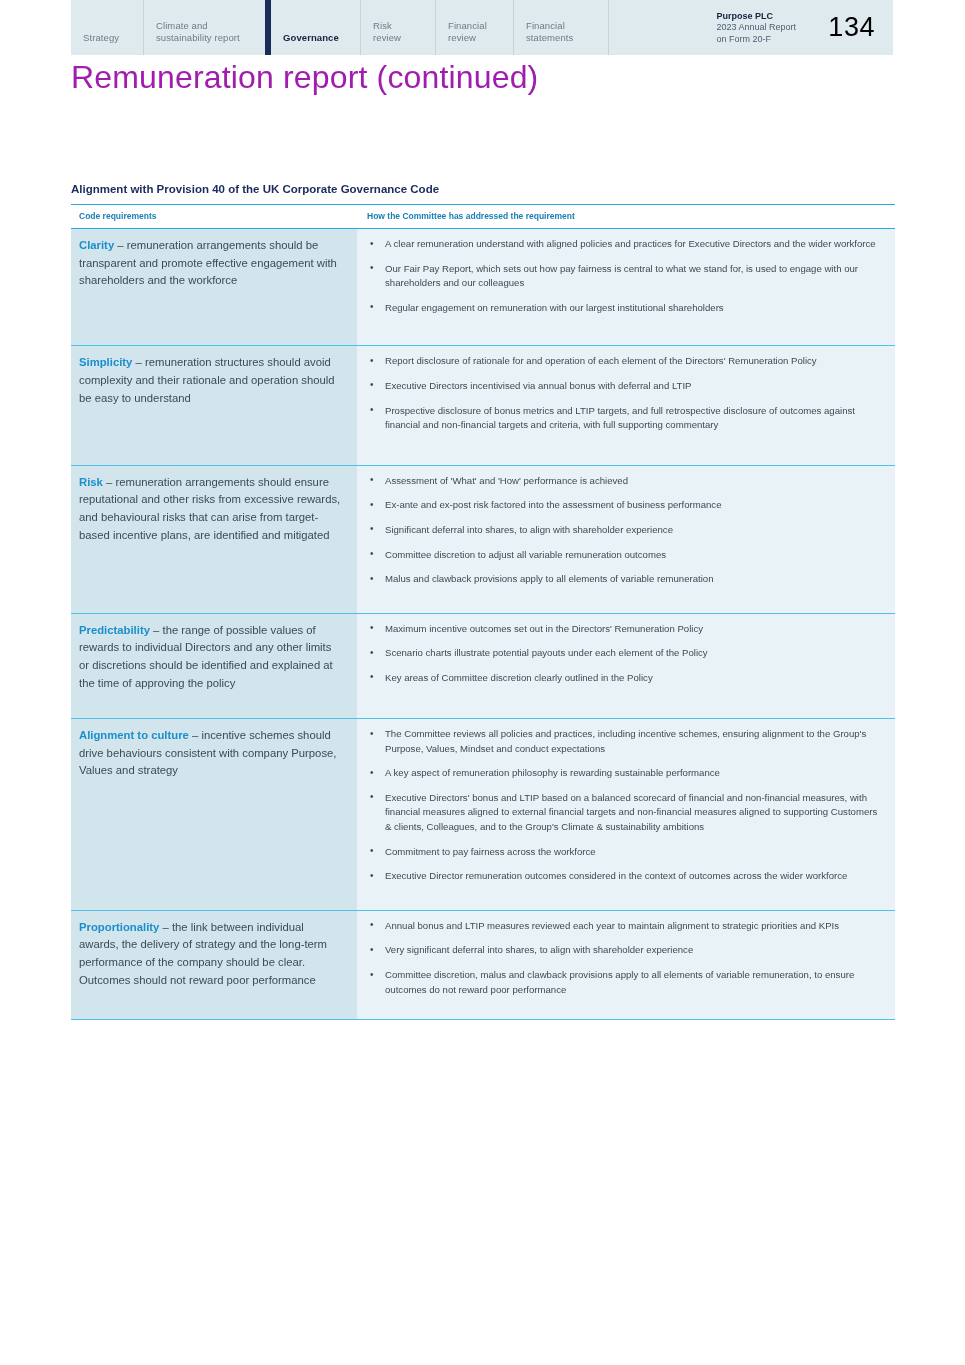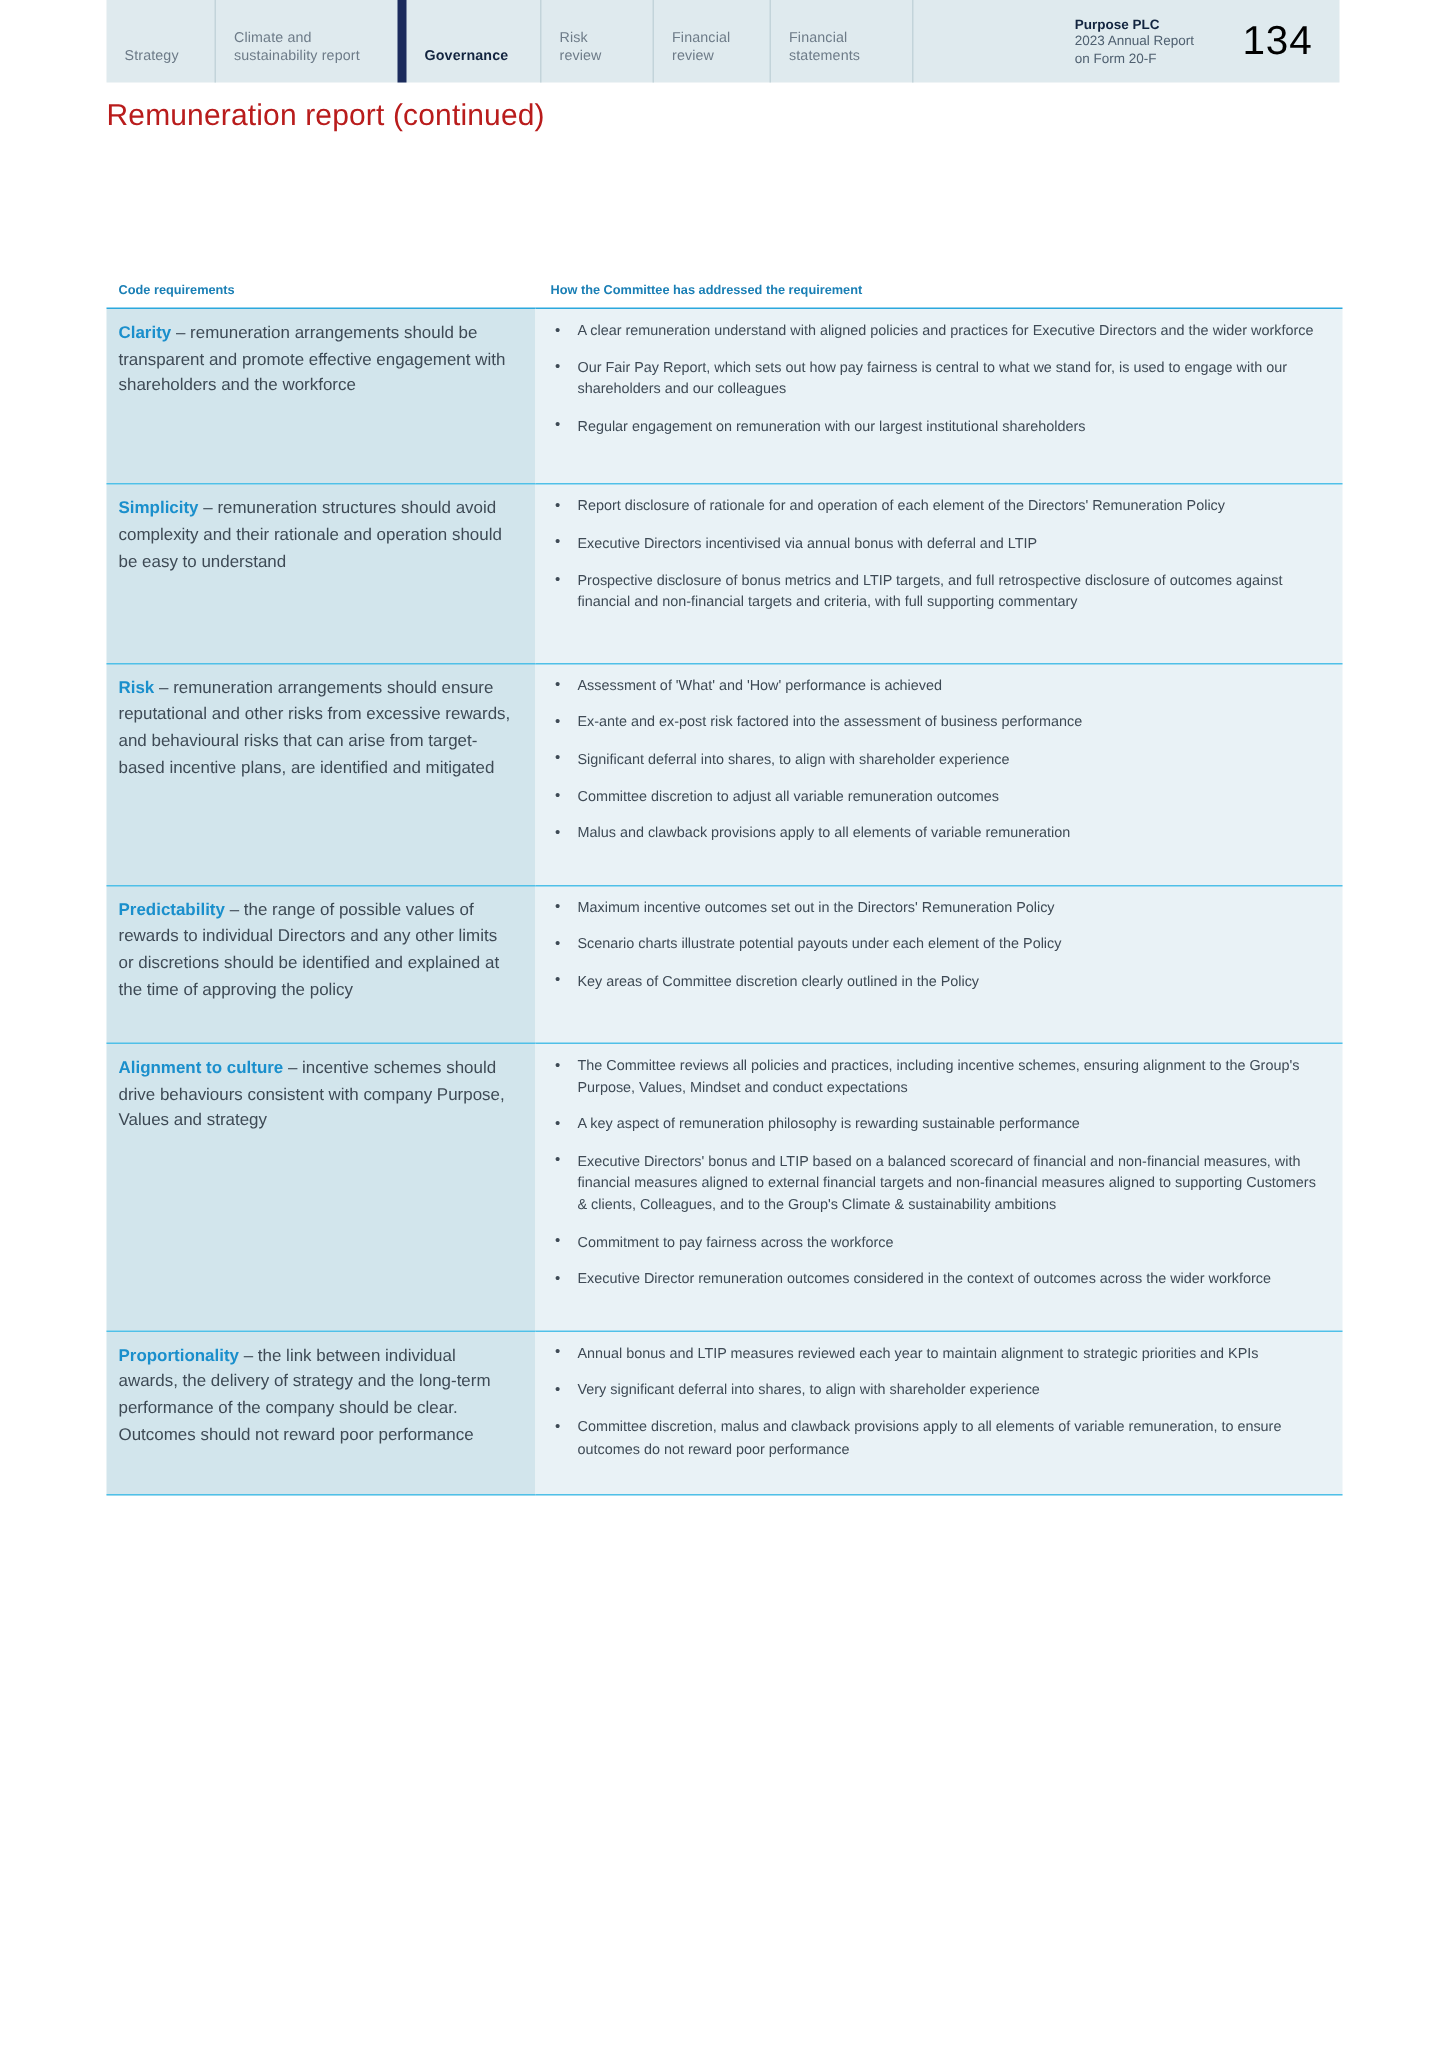--- a/index.html
+++ b/index.html
@@ -86,24 +86,24 @@
     color: #000000;
     font-weight: 300;
     letter-spacing: 0.02em;
   }
 
   
   .page-title {
     position: absolute;
     left: 71px;
     top: 62px;
-    font-size: 20px;
+    font-size: 32px;
     line-height: 30px;
     font-weight: 300;
-    color: #b91c1c;
+    color: #a21caf;
     letter-spacing: 0.005em;
   }
 
   
   .section {
     position: absolute;
     left: 71px;
     top: 182px;
     width: 824px;
   }
@@ -228,20 +228,21 @@
       <div>2023 Annual Report</div>
       <div>on Form 20-F</div>
     </div>
 
     <div class="page-number">134</div>
   </div>
 
   <h1 class="page-title">Remuneration report (continued)</h1>
 
   <div class="section">
+    <div class="section-heading">Alignment with Provision 40 of the UK Corporate Governance Code</div>
 
     <table class="table">
       <colgroup>
           <col class="c1">
           <col class="c2">
         </colgroup>
       <thead>
         <tr>
           <th class="col1">Code requirements</th>
           <th class="col2">How the Committee has addressed the requirement</th>

